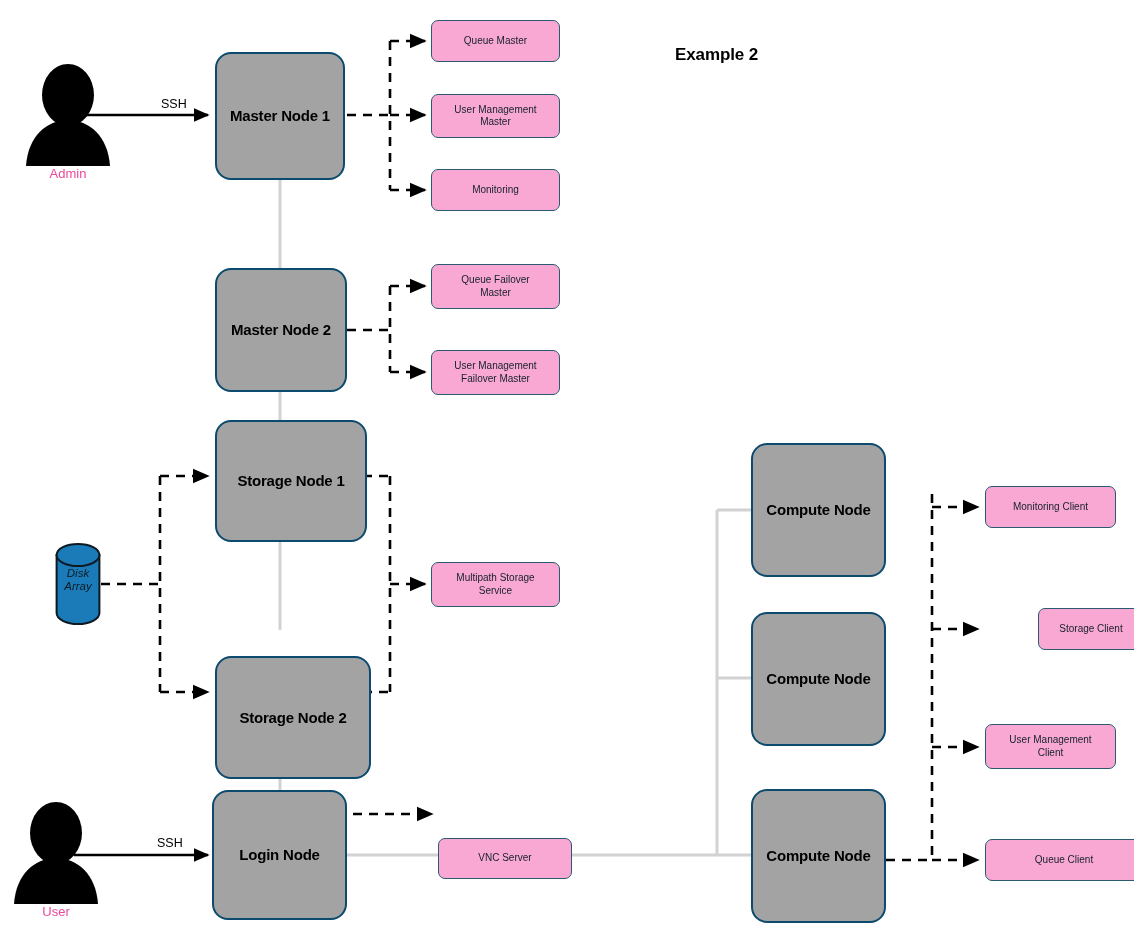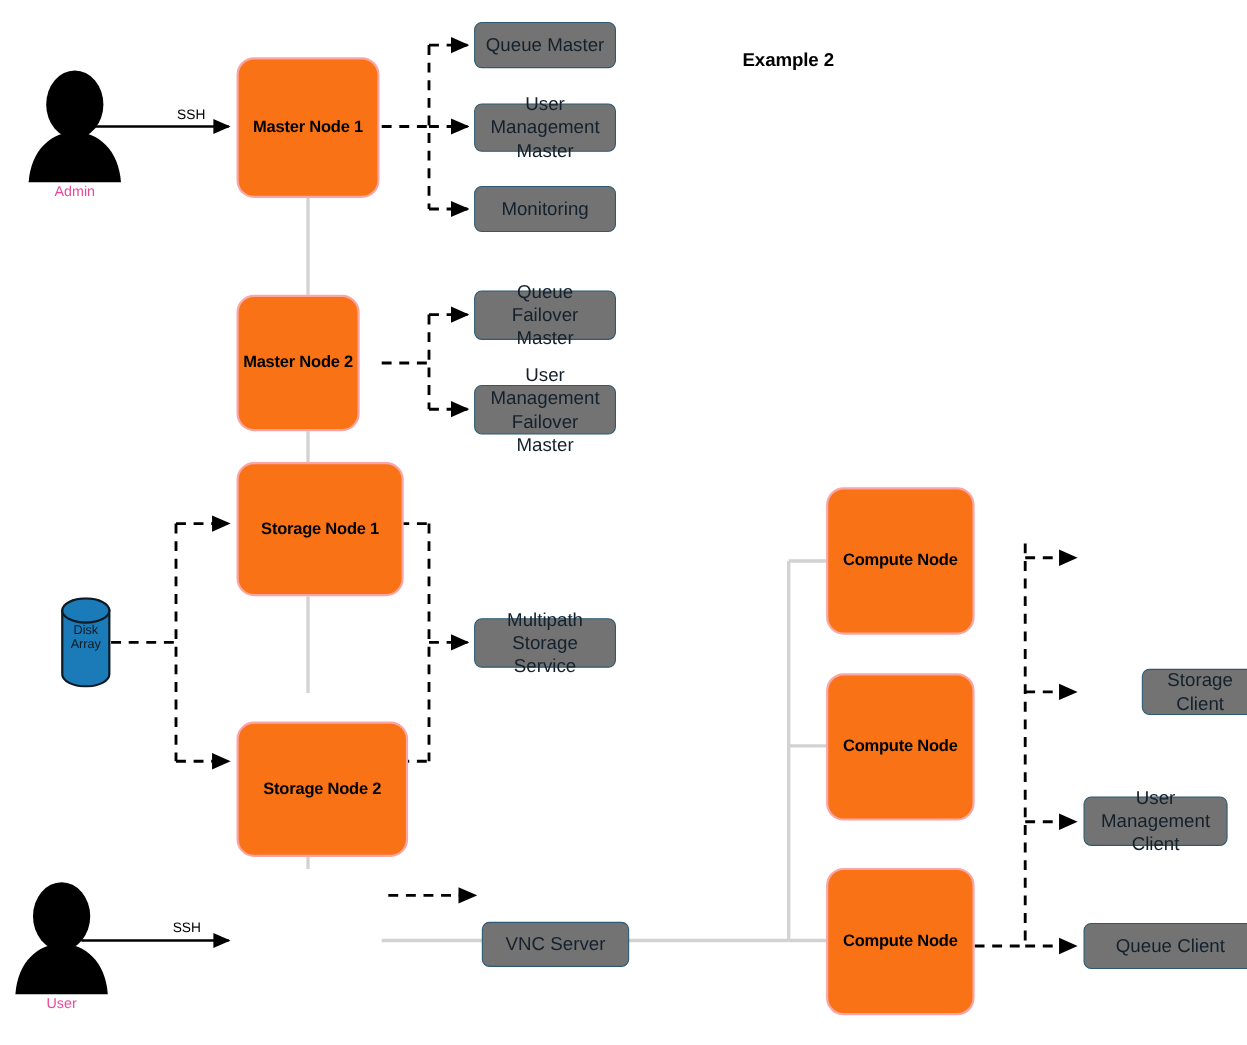--- a/index.html
+++ b/index.html
@@ -32,38 +32,38 @@
     position: absolute;
     box-sizing: border-box;
     display: flex;
     align-items: center;
     justify-content: center;
     text-align: center;
   }
 
   
   .node-primary {
-    background: #f97316;
-    border: 2px solid #fca5a5;
+    background: #a3a3a3;
+    border: 2px solid #0c4a6e;
     border-radius: 16px;
     color: #000000;
     font-weight: bold;
     font-size: 15px;
     line-height: 1.2;
     letter-spacing: -0.2px;
   }
 
   
   .node-service {
-    background: #737373;
+    background: #f9a8d4;
     border: 1.6px solid #2b5b72;
     border-radius: 7px;
     color: #14202b;
     font-weight: normal;
-    font-size: 17px;
+    font-size: 10px;
     line-height: 1.25;
     padding: 2px 6px;
     align-items: center;
   }
 
   .node-label {
     display: block;
     white-space: pre-line;
   }
 
@@ -106,20 +106,21 @@
     position: absolute;
     left: 0;
     top: 24px;
     width: 46px;
     text-align: center;
     font-size: 11.5px;
     color: #0c1a24;
     line-height: 1.12;
     white-space: pre-line;
     pointer-events: none;
+    font-style: italic;
   }
 
   
   .edge-label {
     position: absolute;
     font-size: 12.5px;
     color: #000000;
     background: transparent;
     white-space: nowrap;
     margin-left: 36px;
@@ -224,32 +225,35 @@
       <ellipse cx="23" cy="12" rx="21.4" ry="11" fill="#1b7ab8" stroke="#0d1a24" stroke-width="2"></ellipse>
     </svg>
     <span class="cyl-text">Disk
 Array</span>
   </div>
 
   <div class="node node-primary" style="left:215px; top:52px; width:130px; height:128px;">
     <span class="node-label">Master Node 1</span>
   </div>
 
-  <div class="node node-primary" style="left:215px; top:268px; width:112px; height:124px;">
+  <div class="node node-primary" style="left:215px; top:268px; width:132px; height:124px;">
     <span class="node-label">Master Node 2</span>
   </div>
 
   <div class="node node-primary" style="left:215px; top:420px; width:152px; height:122px;">
     <span class="node-label">Storage Node 1</span>
   </div>
 
   <div class="node node-primary" style="left:215px; top:630px; width:156px; height:123px;margin-top:26px;">
     <span class="node-label">Storage Node 2</span>
   </div>
 
+  <div class="node node-primary" style="left:212px; top:790px; width:135px; height:130px;">
+    <span class="node-label">Login Node</span>
+  </div>
 
   <div class="node node-primary" style="left:751px; top:443px; width:135px; height:134px;">
     <span class="node-label">Compute Node</span>
   </div>
 
   <div class="node node-primary" style="left:751px; top:612px; width:135px; height:134px;">
     <span class="node-label">Compute Node</span>
   </div>
 
   <div class="node node-primary" style="left:751px; top:789px; width:135px; height:134px;">
@@ -281,20 +285,23 @@
 
   <div class="node node-service" style="left:431px; top:562px; width:129px; height:45px;">
     <span class="node-label">Multipath Storage
 Service</span>
   </div>
 
   <div class="node node-service" style="left:438px; top:838px; width:134px; height:41px;">
     <span class="node-label">VNC Server</span>
   </div>
 
+  <div class="node node-service" style="left:985px; top:486px; width:131px; height:42px;">
+    <span class="node-label">Monitoring Client</span>
+  </div>
 
   <div class="node node-service" style="left:1038px; top:608px; width:106px; height:42px;">
     <span class="node-label">Storage Client</span>
   </div>
 
   <div class="node node-service" style="left:985px; top:724px; width:131px; height:45px;">
     <span class="node-label">User Management
 Client</span>
   </div>
 

